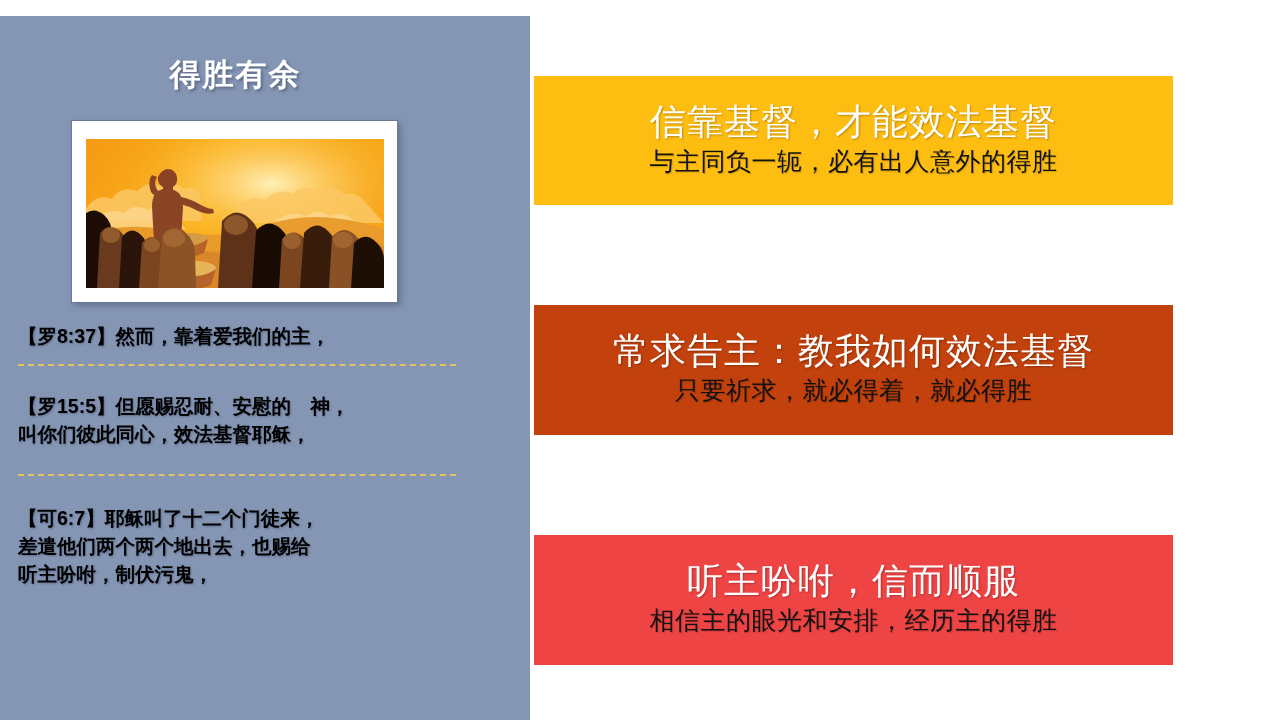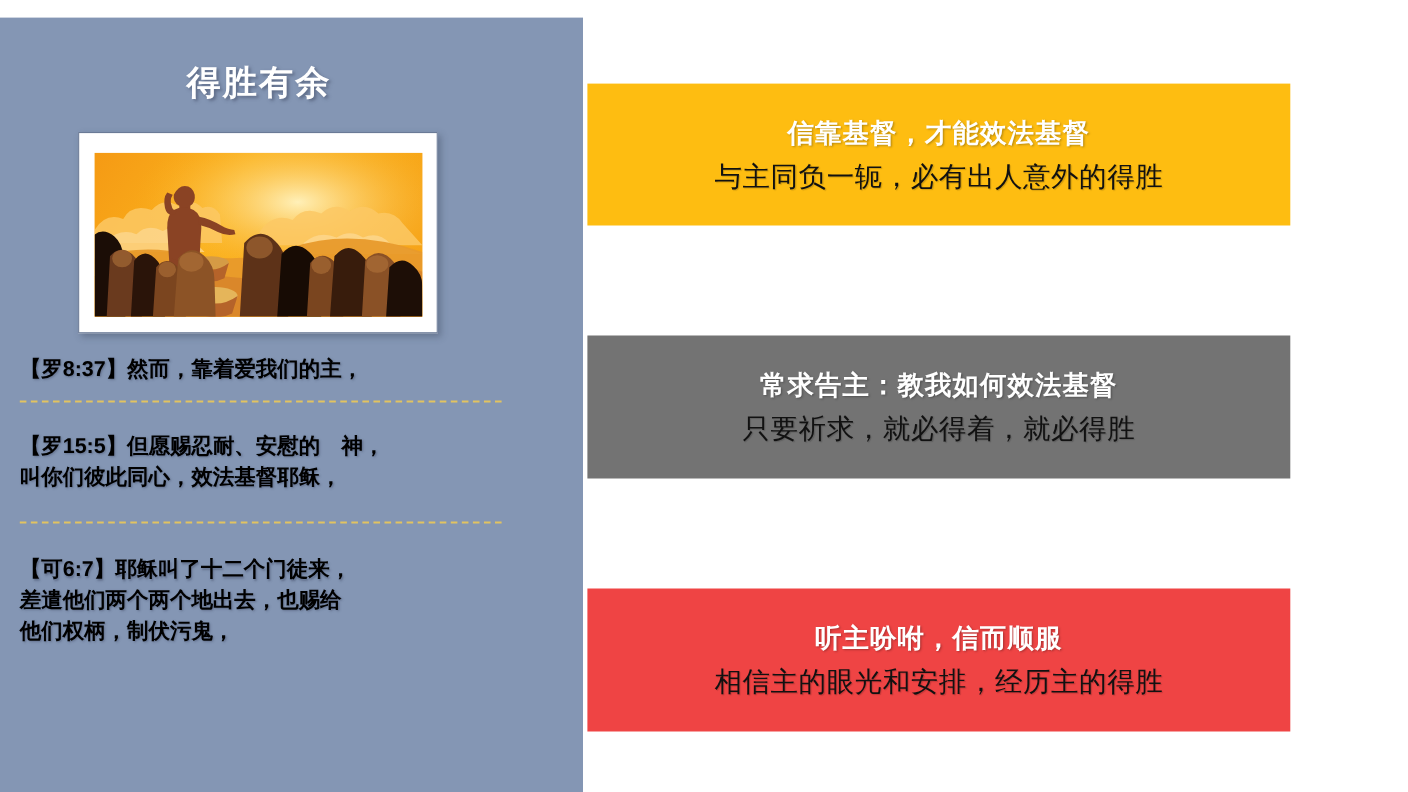--- a/index.html
+++ b/index.html
@@ -61,25 +61,25 @@
   .v3 { margin-top:28px; }
 
   
   .panel {
     position:absolute; left:534px; width:639px;
     display:flex; flex-direction:column;
     align-items:center; justify-content:center;
     text-align:center;
   }
   .panel-yellow { top:76px;  height:129px; background:#febd11; }
-  .panel-blue   { top:305px; height:130px; background:#737373; }
+  .panel-blue   { top:305px; height:130px; background:#c2410c; }
   .panel-orange { top:535px; height:130px; background:#ef4444; }
 
   .line-main {
-    font-size:24px; font-weight:bold; color:#ffffff;
+    font-size:36px; font-weight:normal; color:#ffffff;
     letter-spacing:1px;
     text-shadow:1px 1px 2px rgba(0,0,0,.28);
     line-height:36px;
   }
   .line-sub {
     font-size:25px; font-weight:normal; color:#111111;
     letter-spacing:0.5px;
     line-height:34px;
     margin-top:4px;
     text-shadow:1px 1px 1px rgba(0,0,0,.18);
@@ -188,21 +188,21 @@
       <div class="verse v2">
         <div>【罗15:5】但愿赐忍耐、安慰的　神，</div>
         <div>叫你们彼此同心，效法基督耶稣，</div>
       </div>
 
       <div class="divider d2"></div>
 
       <div class="verse v3">
         <div>【可6:7】耶稣叫了十二个门徒来，</div>
         <div>差遣他们两个两个地出去，也赐给</div>
-        <div>他们权柄，制伏污鬼，</div>
+        <div>听主吩咐，制伏污鬼，</div>
       </div>
 
     </div>
   </div>
 
   <div class="panel panel-yellow">
     <div class="line-main">信靠基督，才能效法基督</div>
     <div class="line-sub">与主同负一轭，必有出人意外的得胜</div>
   </div>
 

